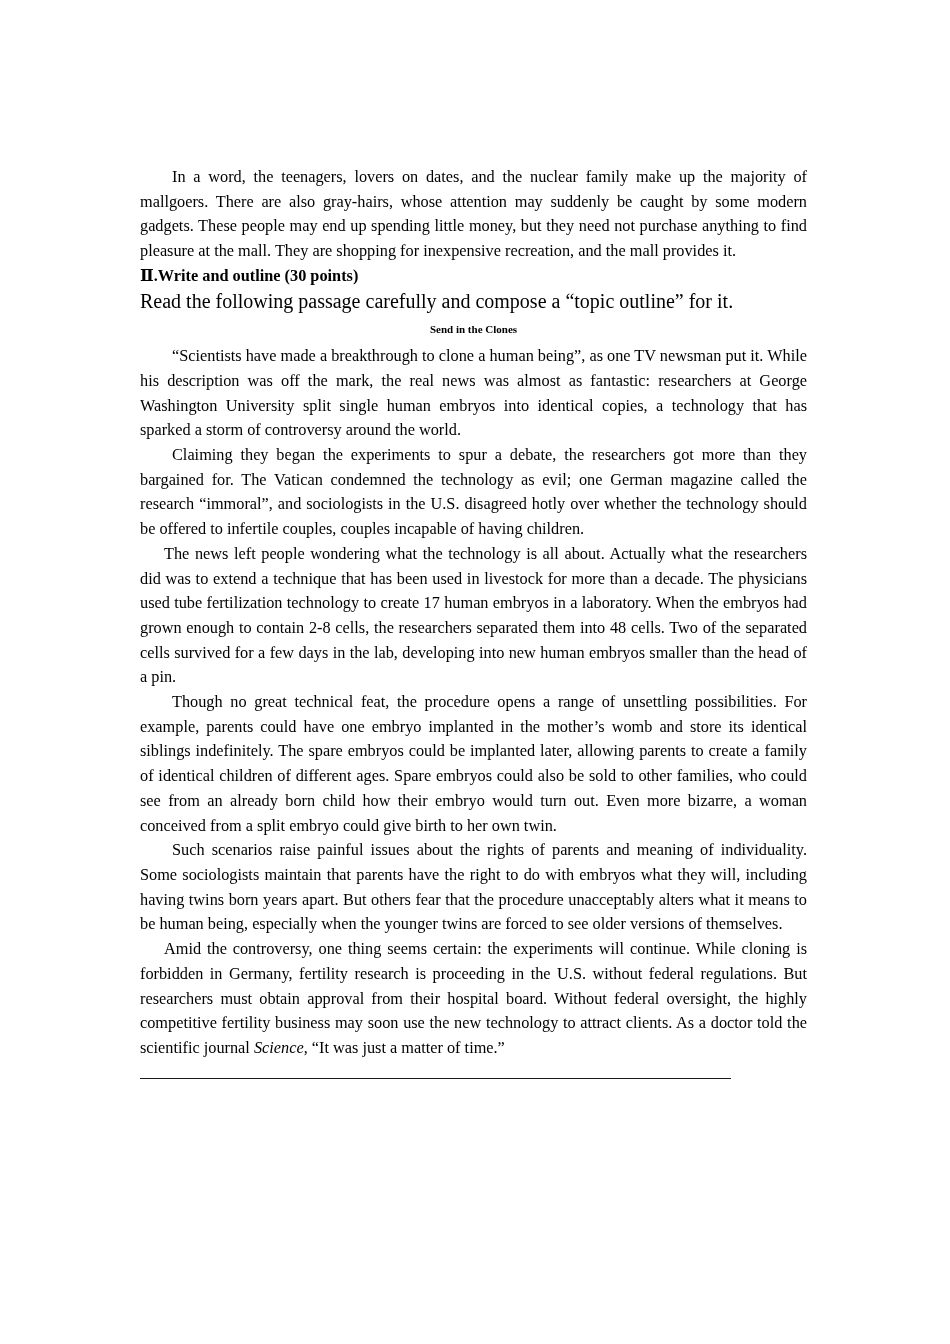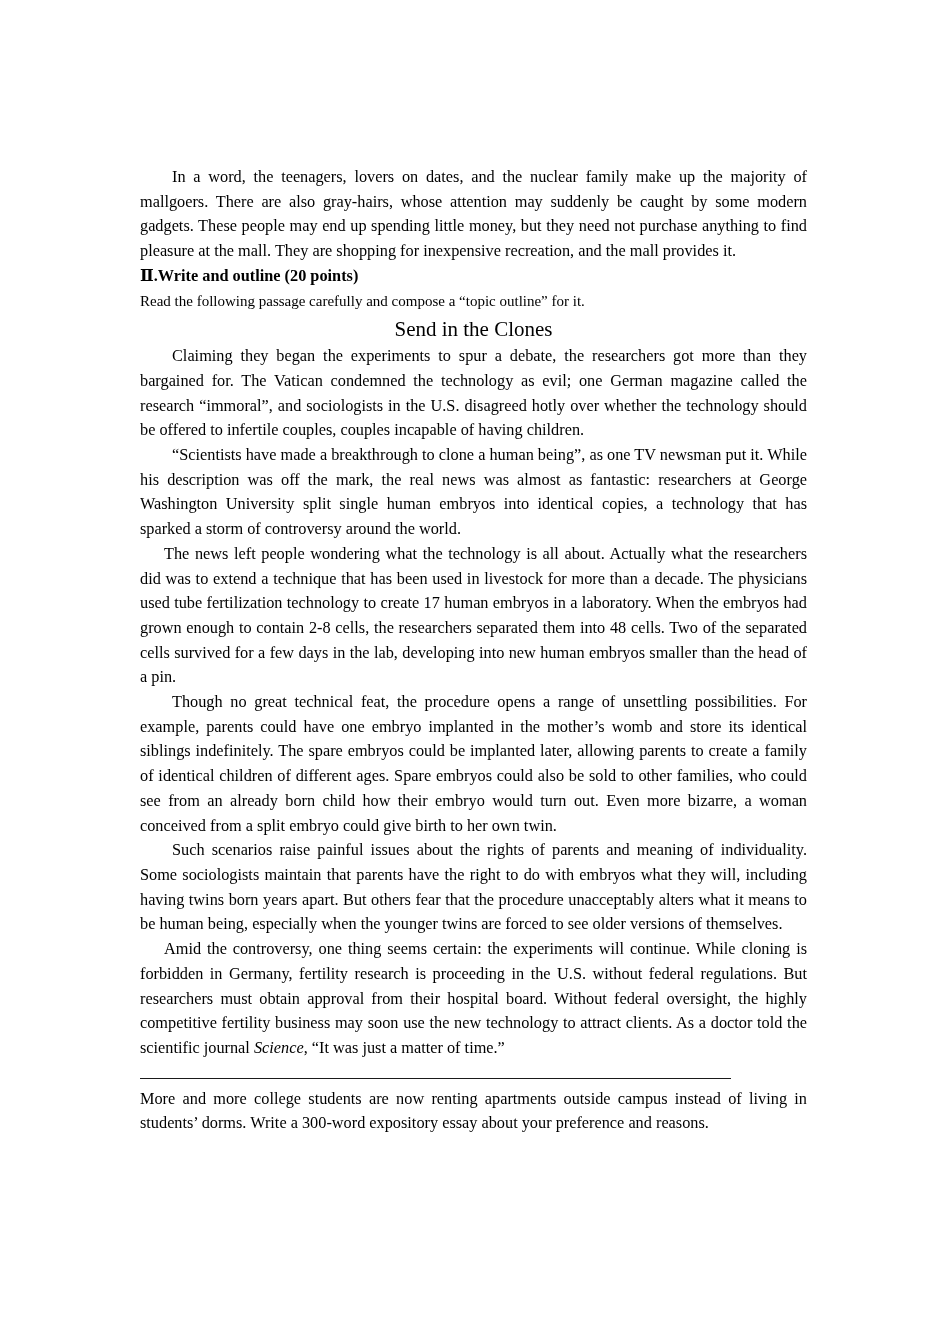--- a/index.html
+++ b/index.html
@@ -42,28 +42,28 @@
   .indent-32 { text-indent: 32px; }
   .indent-24 { text-indent: 24px; }
   .indent-0  { text-indent: 0; }
   .section-heading {
     font-size: 16.3px;
     line-height: 24.7px;
     font-weight: bold;
     text-align: left;
   }
   .plain-line {
-    font-size: 15px;
+    font-size: 20px;
     line-height: 24.7px;
     text-align: left;
   }
   .doc-title {
-    font-size: 21px;
+    font-size: 11px;
     line-height: 28px;
-    font-weight: normal;
+    font-weight: bold;
     text-align: center;
     margin-top: 2px;
     margin-bottom: 1px;
   }
   .rule-wrap {
     margin-top: 17px;
     margin-bottom: 8px;
     height: 1px;
   }
   .rule {
@@ -76,39 +76,38 @@
   .italic { font-style: italic; font-family: Liberation Serif, serif; }
 </style>
 </head>
 <body>
 
 <div class="page">
   <div class="content">
 
     <p class="body-text indent-32">In a word, the teenagers, lovers on dates, and the nuclear family make up the majority of mallgoers. There are also gray-hairs, whose attention may suddenly be caught by some modern gadgets. These people may end up spending little money, but they need not purchase anything to find pleasure at the mall. They are shopping for inexpensive recreation, and the mall provides it.</p>
 
-    <div class="section-heading">Ⅱ.Write and outline (20 points)</div>
+    <div class="section-heading">Ⅱ.Write and outline (30 points)</div>
 
     <div class="plain-line">Read the following passage carefully and compose a “topic outline” for it.</div>
 
     <div class="doc-title">Send in the Clones</div>
 
+    <p class="body-text indent-32">“Scientists have made a breakthrough to clone a human being”, as one TV newsman put it. While his description was off the mark, the real news was almost as fantastic: researchers at George Washington University split single human embryos into identical copies, a technology that has sparked a storm of controversy around the world.</p>
+
     <p class="body-text indent-32">Claiming they began the experiments to spur a debate, the researchers got more than they bargained for. The Vatican condemned the technology as evil; one German magazine called the research “immoral”, and sociologists in the U.S. disagreed hotly over whether the technology should be offered to infertile couples, couples incapable of having children.</p>
-
-    <p class="body-text indent-32">“Scientists have made a breakthrough to clone a human being”, as one TV newsman put it. While his description was off the mark, the real news was almost as fantastic: researchers at George Washington University split single human embryos into identical copies, a technology that has sparked a storm of controversy around the world.</p>
 
     <p class="body-text indent-24">The news left people wondering what the technology is all about. Actually what the researchers did was to extend a technique that has been used in livestock for more than a decade. The physicians used tube fertilization technology to create 17 human embryos in a laboratory. When the embryos had grown enough to contain 2-8 cells, the researchers separated them into 48 cells. Two of the separated cells survived for a few days in the lab, developing into new human embryos smaller than the head of a pin.</p>
 
     <p class="body-text indent-32">Though no great technical feat, the procedure opens a range of unsettling possibilities. For example, parents could have one embryo implanted in the mother’s womb and store its identical siblings indefinitely. The spare embryos could be implanted later, allowing parents to create a family of identical children of different ages. Spare embryos could also be sold to other families, who could see from an already born child how their embryo would turn out. Even more bizarre, a woman conceived from a split embryo could give birth to her own twin.</p>
 
     <p class="body-text indent-32">Such scenarios raise painful issues about the rights of parents and meaning of individuality. Some sociologists maintain that parents have the right to do with embryos what they will, including having twins born years apart. But others fear that the procedure unacceptably alters what it means to be human being, especially when the younger twins are forced to see older versions of themselves.</p>
 
     <p class="body-text indent-24"><span>Amid the controversy, one thing seems certain: the experiments will continue. While cloning is forbidden in Germany, fertility research is proceeding in the U.S. without federal regulations. But researchers must obtain approval from their hospital board. Without federal oversight, the highly competitive fertility business may soon use the new technology to attract clients. As a doctor told the scientific journal </span><span class="italic">Science</span><span>, “It was just a matter of time.”</span></p>
 
     <div class="rule-wrap">
       <hr class="rule">
     </div>
 
 
-    <p class="body-text indent-0">More and more college students are now renting apartments outside campus instead of living in students’ dorms. Write a 300-word expository essay about your preference and reasons.</p>
 
   </div>
 </div>
 
 </body></html>

